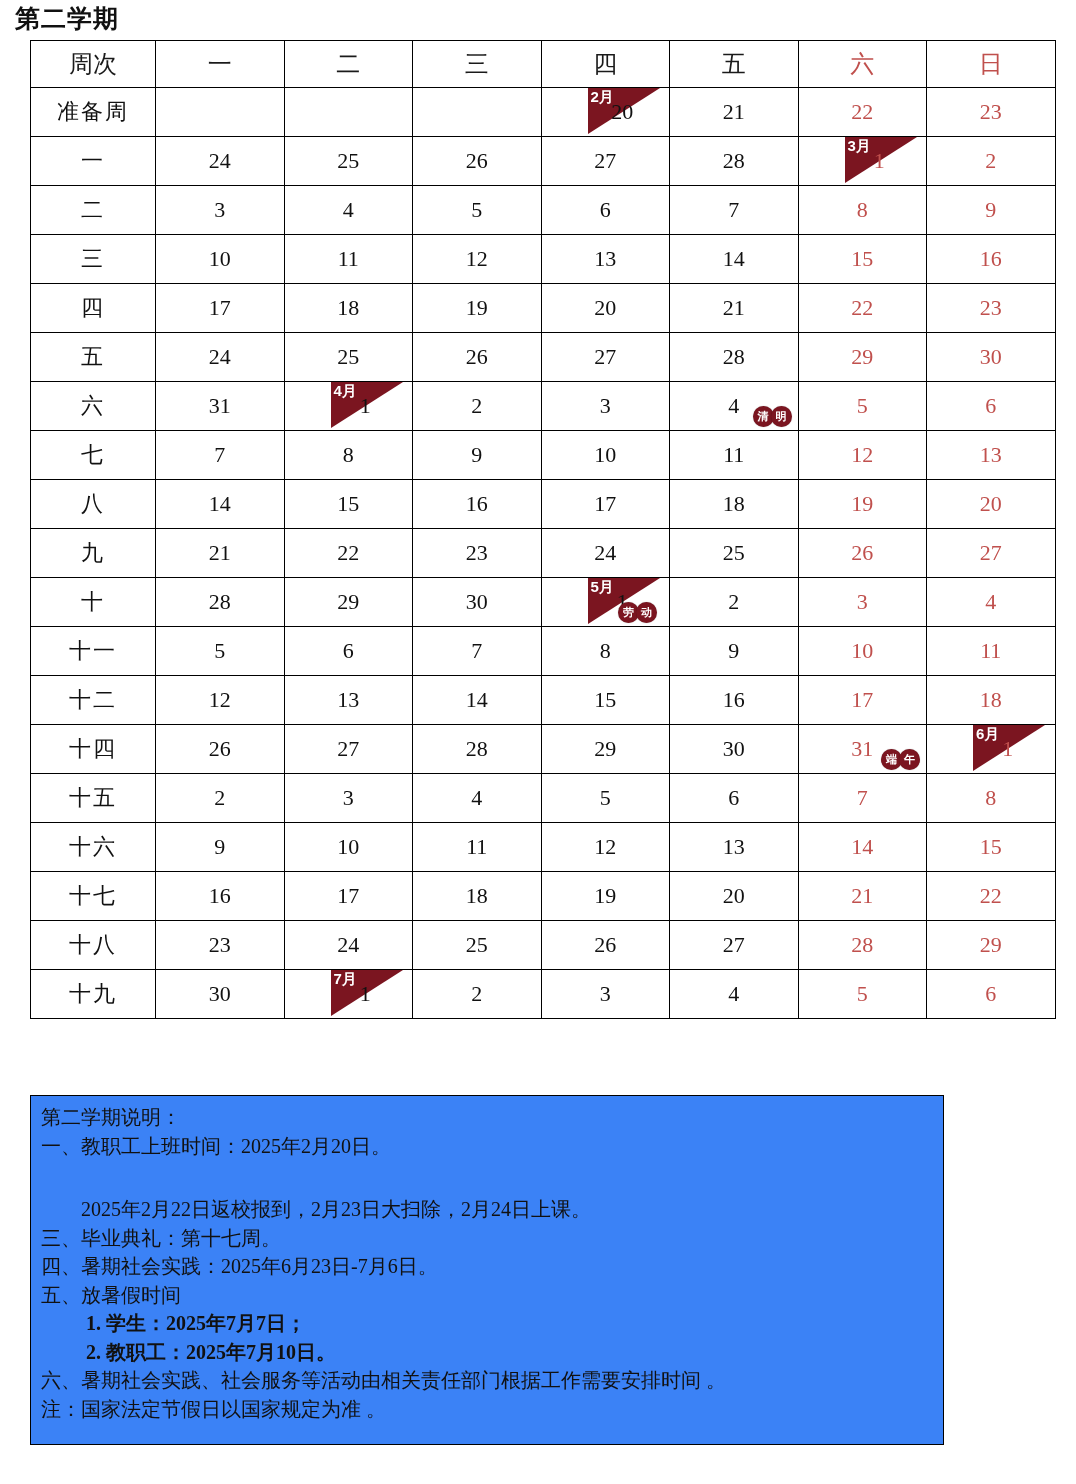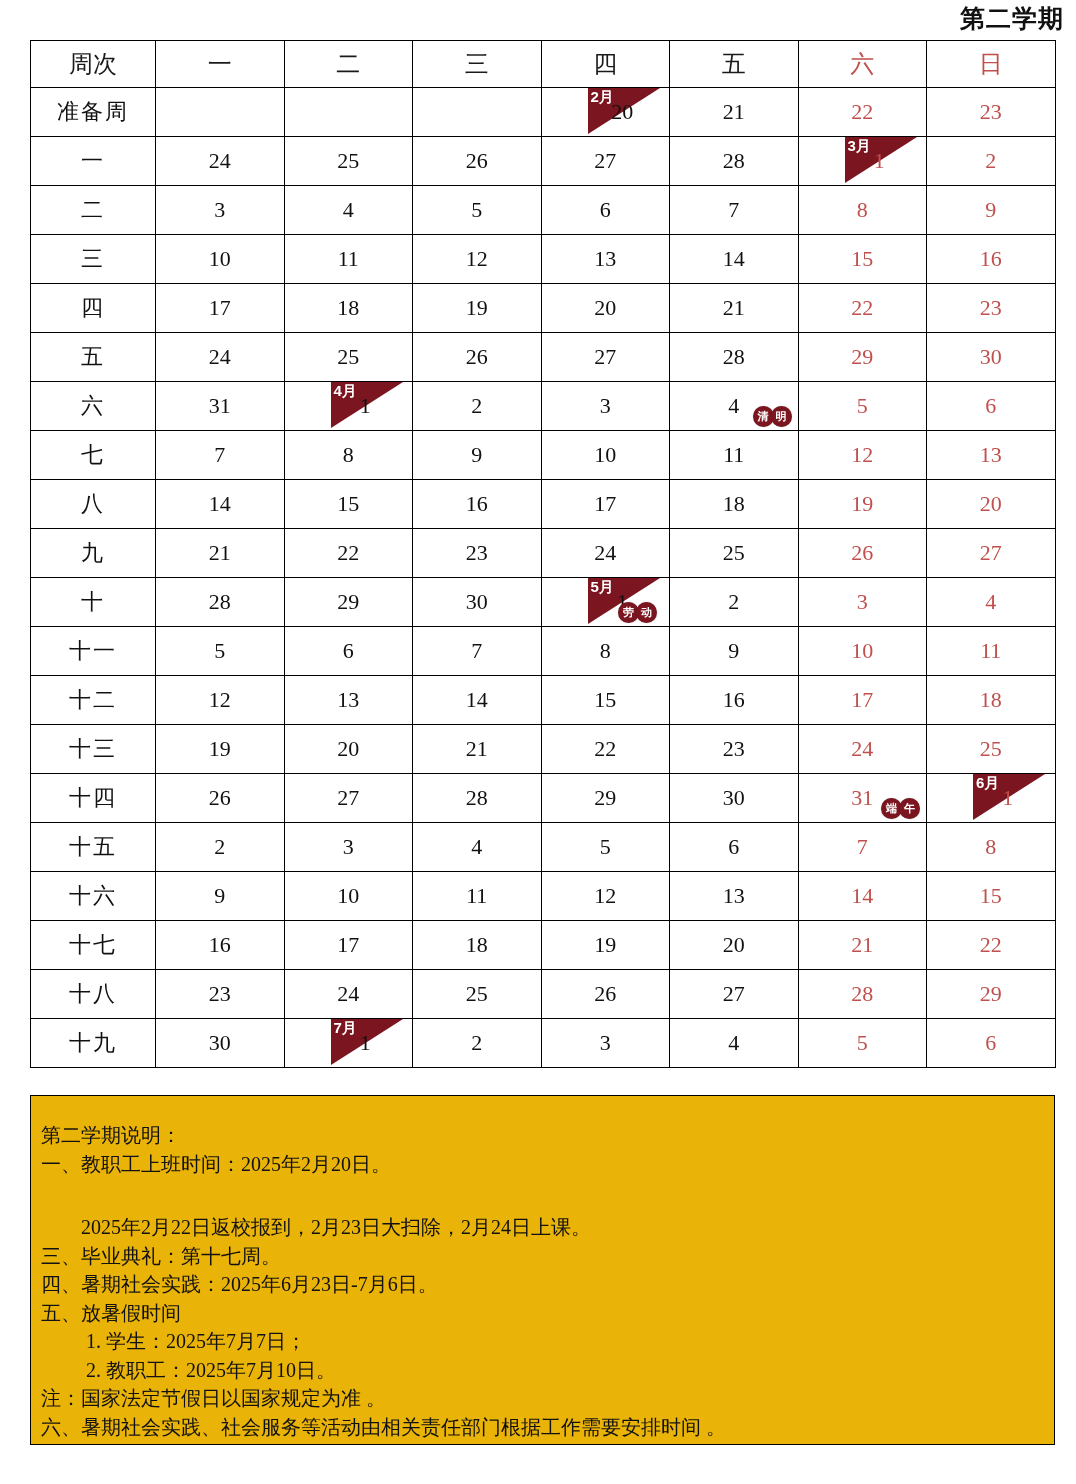--- a/index.html
+++ b/index.html
@@ -18,23 +18,23 @@
   #page {
     position: relative;
     width: 1076px;
     height: 1484px;
   }
 
   
   .title {
     position: absolute;
     top: 2px;
-    left: 4px;
+    left: 15px;
     width: 1060px;
-    text-align: right;
+    text-align: left;
     font-size: 25px;
     font-weight: bold;
     letter-spacing: 1px;
     line-height: 34px;
   }
 
   
   .cal-wrap {
     position: absolute;
     left: 30px;
@@ -149,36 +149,36 @@
   .holiday-badge .hchar:first-child { margin-left: 0; }
 
   
   td.badge-left .holiday-badge { right: 12px; }
 
   
   .notes {
     position: absolute;
     left: 30px;
     top: 1095px;
-    width: 1025px;
+    width: 914px;
     height: 350px;
     border: 1.8px solid #000000;
     box-sizing: border-box;
-    padding: 25px 10px 0 10px;
-    background: #eab308;
+    padding: 7px 10px 0 10px;
+    background: #3b82f6;
   }
   .notes p {
     margin: 0;
     font-size: 20px;
     line-height: 28.5px;
     white-space: pre;
     letter-spacing: 0px;
   }
   .notes p.indent { padding-left: 40px; margin-top: 35px; }
-  .notes p.indent2 { padding-left: 45px; }
+  .notes p.indent2 { padding-left: 45px; font-weight: bold; }
 </style>
 </head>
 <body>
 
 <div id="page">
 
   <div class="title">第二学期</div>
 
   <div class="cal-wrap">
     <table class="cal">
@@ -347,30 +347,20 @@
             <td class="weeklabel">十二</td>
             <td class=""><span class="daynum">12</span></td>
             <td class=""><span class="daynum">13</span></td>
             <td class=""><span class="daynum">14</span></td>
             <td class=""><span class="daynum">15</span></td>
             <td class=""><span class="daynum">16</span></td>
             <td class="red"><span class="daynum">17</span></td>
             <td class="red"><span class="daynum">18</span></td>
           </tr>
           <tr>
-            <td class="weeklabel">十三</td>
-            <td class=""><span class="daynum">19</span></td>
-            <td class=""><span class="daynum">20</span></td>
-            <td class=""><span class="daynum">21</span></td>
-            <td class=""><span class="daynum">22</span></td>
-            <td class=""><span class="daynum">23</span></td>
-            <td class="red"><span class="daynum">24</span></td>
-            <td class="red"><span class="daynum">25</span></td>
-          </tr>
-          <tr>
             <td class="weeklabel">十四</td>
             <td class=""><span class="daynum">26</span></td>
             <td class=""><span class="daynum">27</span></td>
             <td class=""><span class="daynum">28</span></td>
             <td class=""><span class="daynum">29</span></td>
             <td class=""><span class="daynum">30</span></td>
             <td class="red"><span class="daynum">31</span><span class="holiday-badge">
                 <span class="hchar">端</span>
                 <span class="hchar">午</span>
               </span></td>
@@ -439,18 +429,18 @@
   <div class="notes">
     <div id="notes-list">
         <p>第二学期说明：</p>
         <p>一、教职工上班时间：2025年2月20日。</p>
         <p class="indent">2025年2月22日返校报到，2月23日大扫除，2月24日上课。</p>
         <p>三、毕业典礼：第十七周。</p>
         <p>四、暑期社会实践：2025年6月23日-7月6日。</p>
         <p>五、放暑假时间</p>
         <p class="indent2">1. 学生：2025年7月7日；</p>
         <p class="indent2">2. 教职工：2025年7月10日。</p>
+        <p>六、暑期社会实践、社会服务等活动由相关责任部门根据工作需要安排时间 。</p>
         <p>注：国家法定节假日以国家规定为准 。</p>
-        <p>六、暑期社会实践、社会服务等活动由相关责任部门根据工作需要安排时间 。</p>
       </div>
   </div>
 
 </div>
 
 </body></html>

